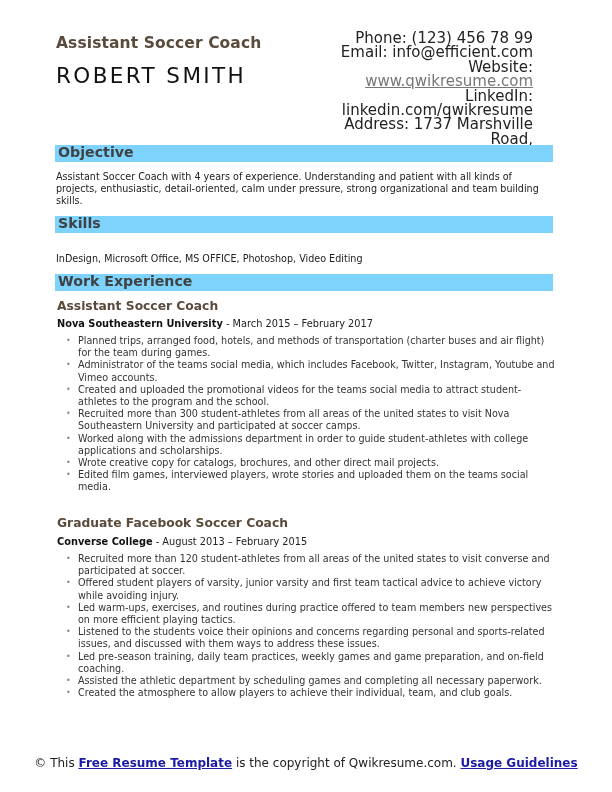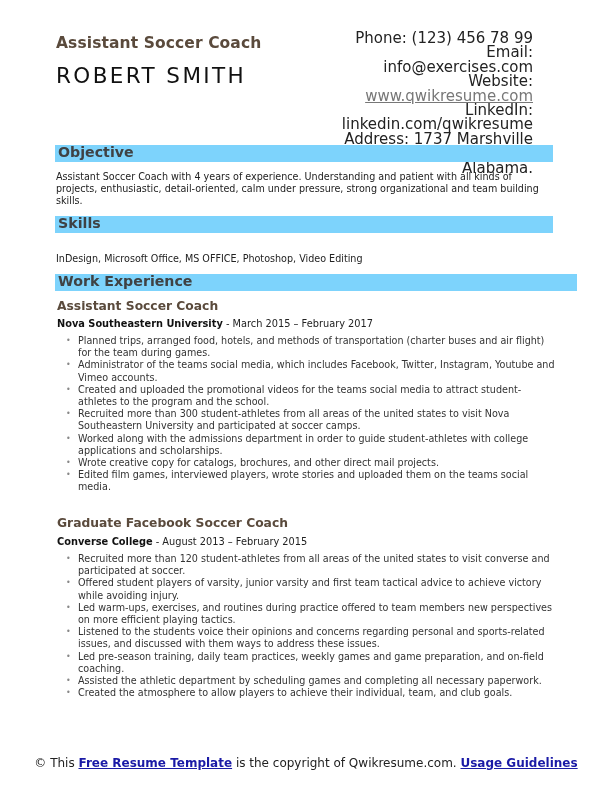--- a/index.html
+++ b/index.html
@@ -37,39 +37,39 @@
 </head>
 <body>
 
 <div class="page">
 
   <div class="job-title-top">Assistant Soccer Coach</div>
   <div class="name">ROBERT SMITH</div>
 
   <div class="contact">
     <div><span>Phone:</span> <span>(123) 456 78 99</span></div>
-    <div><span>Email:</span> <span>info@exercises.com</span></div>
+    <div><span>Email:</span> <span>info@efficient.com</span></div>
     <div><span>Website:</span> <a>www.qwikresume.com</a></div>
     <div>LinkedIn:</div>
     <div>linkedin.com/qwikresume</div>
     <div><span>Address:</span> <span>1737 Marshville Road,</span></div>
     <div>Alabama.</div>
   </div>
 
   <div class="section-bar" style="top:145px;">
     <div class="section-title">Objective</div>
   </div>
   <div class="para" style="top:171px;">Assistant Soccer Coach with 4 years of experience. Understanding and patient with all kinds of projects, enthusiastic, detail-oriented, calm under pressure, strong organizational and team building skills.</div>
 
   <div class="section-bar" style="top:216px;">
     <div class="section-title">Skills</div>
   </div>
   <div class="para" style="top:253px;">InDesign, Microsoft Office, MS OFFICE, Photoshop, Video Editing</div>
 
-  <div class="section-bar" style="top:274px;padding-left:24px;">
+  <div class="section-bar" style="top:274px;">
     <div class="section-title">Work Experience</div>
   </div>
 
   <div class="role-title" style="top:299px;">Assistant Soccer Coach</div>
   <div class="employer" style="top:318px;"><b>Nova Southeastern University</b><span> - March 2015 – February 2017</span></div>
   <ul class="bullets" style="top:335px;">
     <li>Planned trips, arranged food, hotels, and methods of transportation (charter buses and air flight) for the team during games.</li>
     <li>Administrator of the teams social media, which includes Facebook, Twitter, Instagram, Youtube and Vimeo accounts.</li>
     <li>Created and uploaded the promotional videos for the teams social media to attract student-athletes to the program and the school.</li>
     <li>Recruited more than 300 student-athletes from all areas of the united states to visit Nova Southeastern University and participated at soccer camps.</li>

